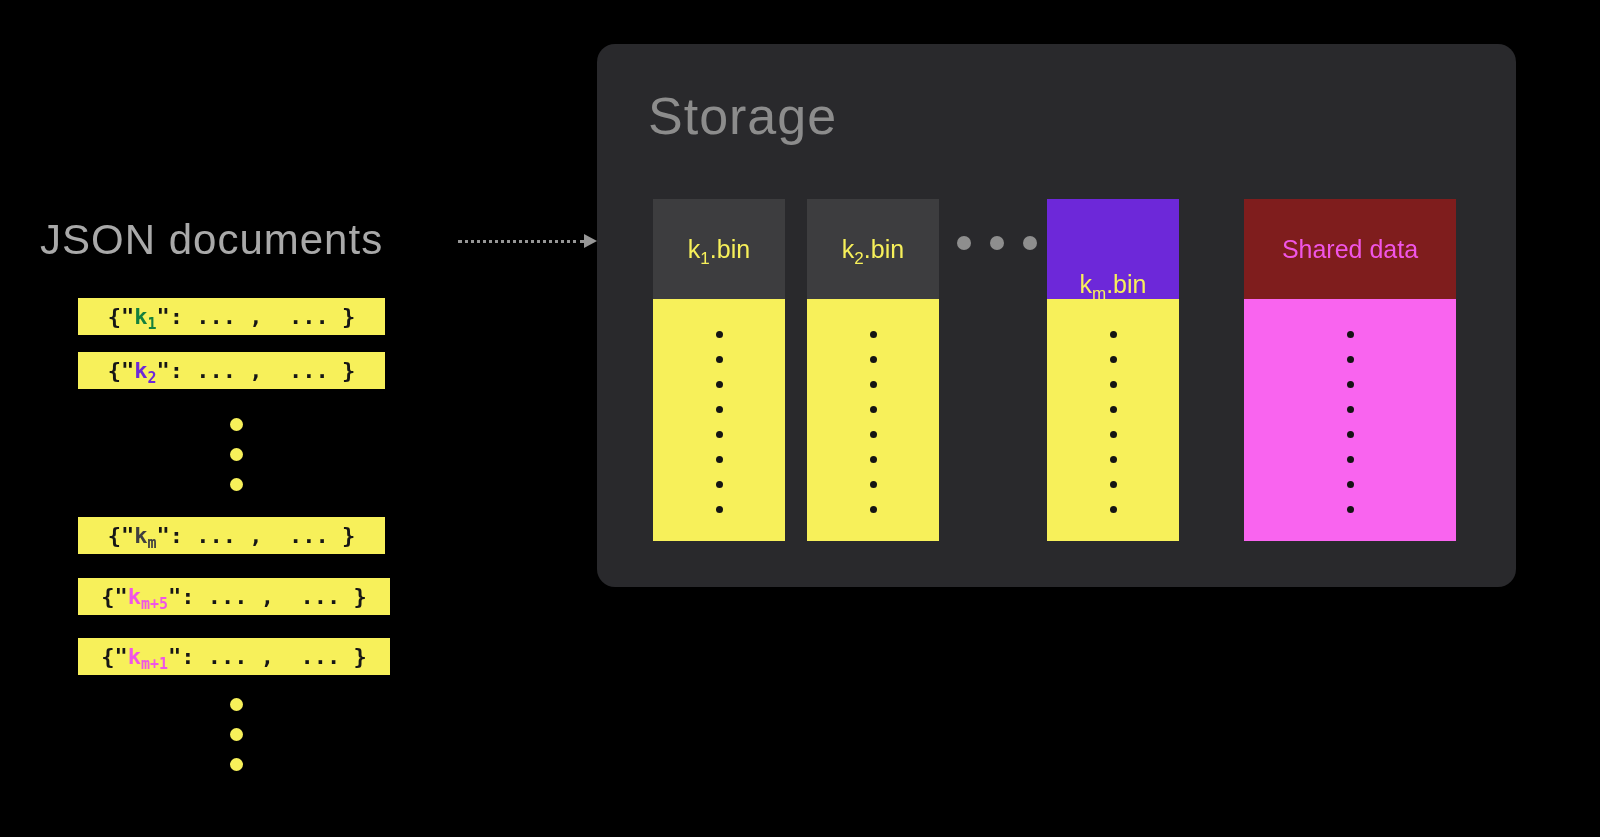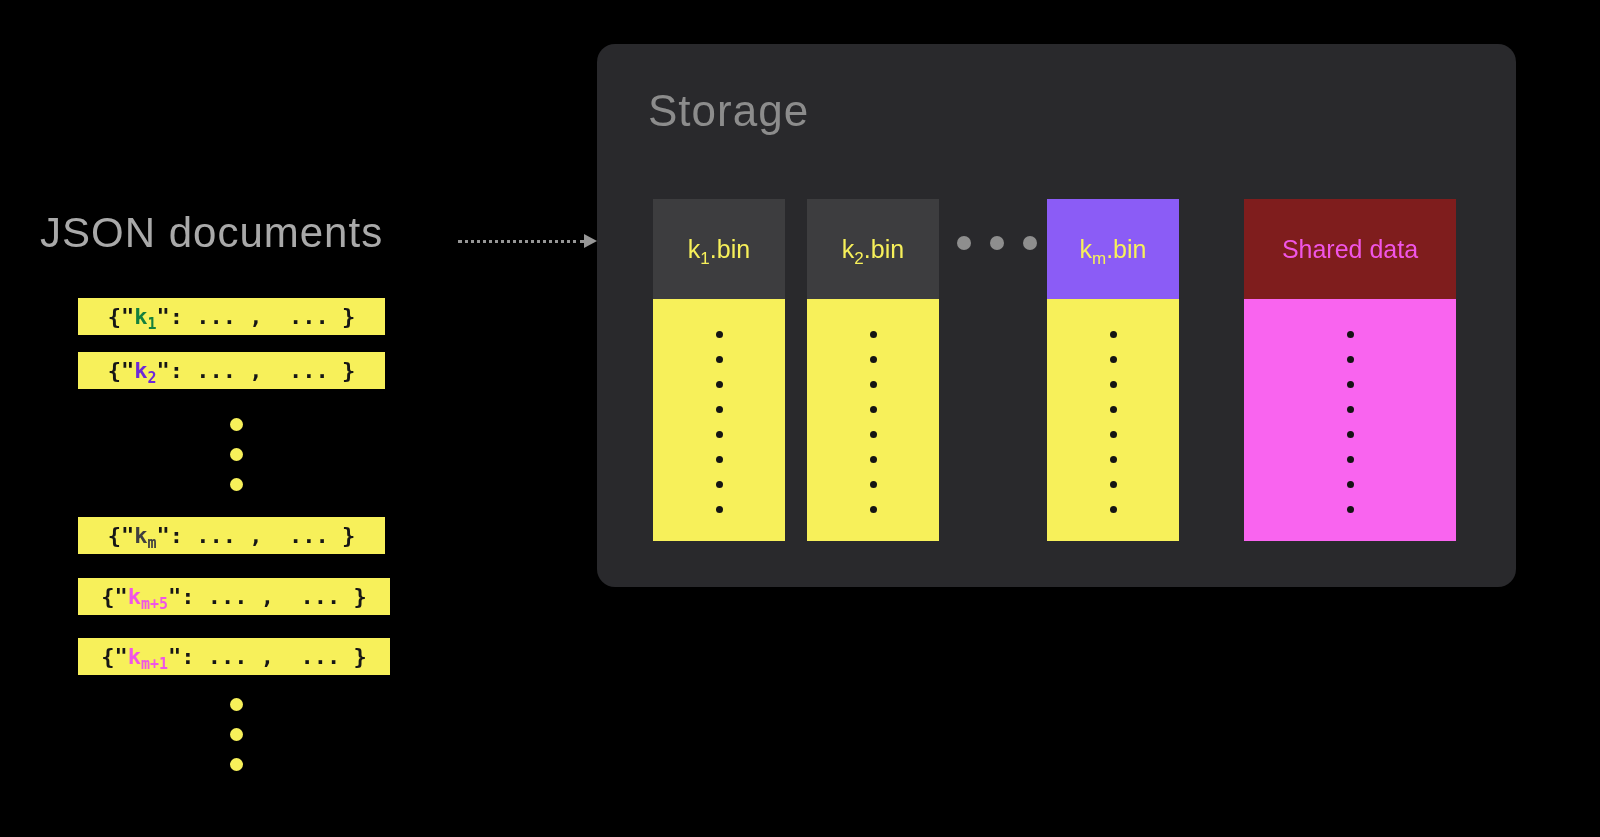--- a/index.html
+++ b/index.html
@@ -6,21 +6,21 @@
   body {
     width:1600px; height:837px;
     background:#000;
     position:relative;
     overflow:hidden;
     font-family:"Liberation Sans", sans-serif;
   }
 
   
   .left-title {
-    position:absolute; left:40px; top:209px;
+    position:absolute; left:40px; top:216px;
     font-size:42px; font-weight:300; letter-spacing:1px;
   }
 
   .doc-bar {
     position:absolute; left:78px; height:37px;
     display:flex; align-items:center; justify-content:center;
   }
   .code {
     font-family:"DejaVu Sans Mono", monospace;
     font-weight:700; font-size:22px; color:#161616;
@@ -42,21 +42,21 @@
     border-top:7px solid transparent; border-bottom:7px solid transparent;
   }
 
   
   .storage {
     position:absolute; left:597px; top:44px;
     width:919px; height:543px; border-radius:18px;
   }
   .storage-title {
     position:absolute; left:51px; top:42px;
-    font-size:44px; font-weight:300; letter-spacing:1px;
+    font-size:52px; font-weight:300; letter-spacing:1px;
   }
 
   .col { position:absolute; top:155px; }
   .col-header {
     height:100px;
     display:flex; align-items:center; justify-content:center;
   }
   .hdr { font-size:25px; }
   .col-body {
     height:242px;
@@ -154,21 +154,21 @@
     </div>
   </div>
 
   <div class="ellipsis" style="color: rgb(142, 142, 142);">
       <span class="dot"></span>
       <span class="dot"></span>
       <span class="dot"></span>
     </div>
 
   <div class="col" style="left:450px;width:132px">
-    <div class="col-header" style="background-color: #8b5cf6;">
+    <div class="col-header" style="background-color: #6d28d9; align-items: flex-end;">
       <span class="hdr" style="color: rgb(247, 240, 90);"><span>k</span><sub>m</sub><span>.bin</span></span>
     </div>
     <div class="col-body" style="background-color: rgb(247, 240, 90);">
       <span class="body-dots">
           <span class="dot"></span>
           <span class="dot"></span>
           <span class="dot"></span>
           <span class="dot"></span>
           <span class="dot"></span>
           <span class="dot"></span>

